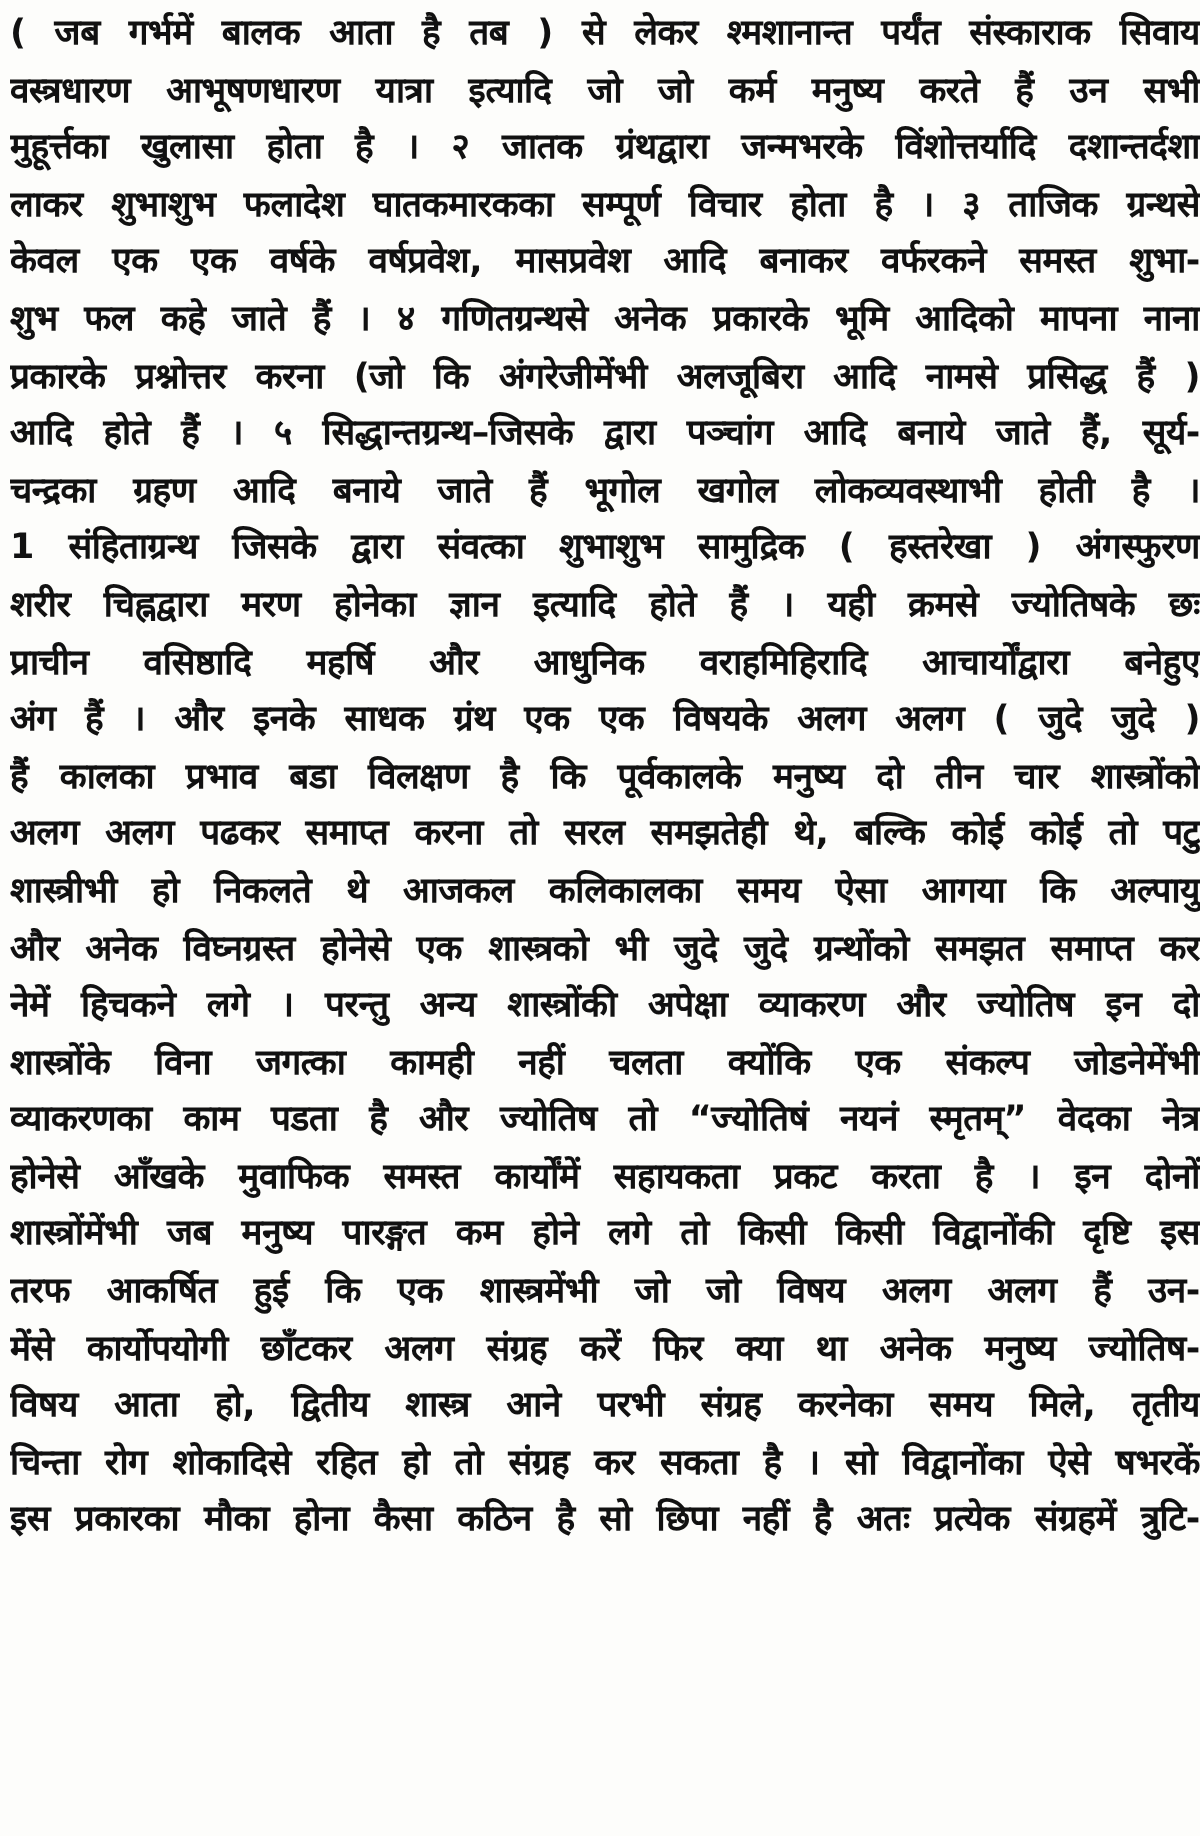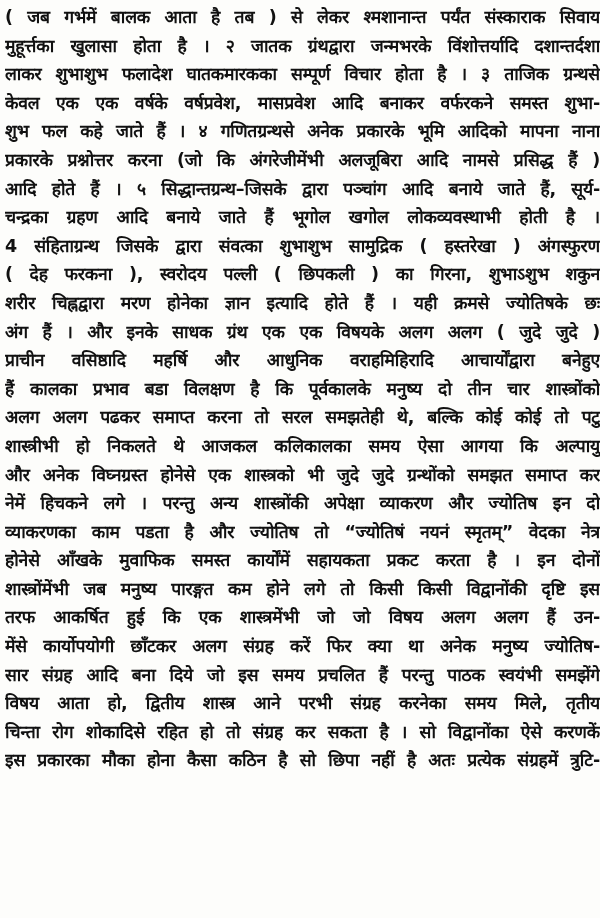--- a/index.html
+++ b/index.html
@@ -25,40 +25,40 @@
     overflow: hidden;
     letter-spacing: -0.2px;
   }
 </style>
 </head>
 <body>
 
 <div class="page">
   <div class="body-text">
     <span class="line">( जब गर्भमें बालक आता है तब ) से लेकर श्मशानान्त पर्यंत संस्काराक सिवाय</span>
+    <span class="line">वस्त्रधारण आभूषणधारण यात्रा इत्यादि जो जो कर्म मनुष्य करते हैं उन सभी</span>
     <span class="line">मुहूर्त्तका खुलासा होता है । २ जातक ग्रंथद्वारा जन्मभरके विंशोत्तर्यादि दशान्तर्दशा</span>
     <span class="line">लाकर शुभाशुभ फलादेश घातकमारकका सम्पूर्ण विचार होता है । ३ ताजिक ग्रन्थसे</span>
     <span class="line">केवल एक एक वर्षके वर्षप्रवेश, मासप्रवेश आदि बनाकर वर्फरकने समस्त शुभा-</span>
     <span class="line">शुभ फल कहे जाते हैं । ४ गणितग्रन्थसे अनेक प्रकारके भूमि आदिको मापना नाना</span>
     <span class="line">प्रकारके प्रश्नोत्तर करना (जो कि अंगरेजीमेंभी अलजूबिरा आदि नामसे प्रसिद्ध हैं )</span>
     <span class="line">आदि होते हैं । ५ सिद्धान्तग्रन्थ–जिसके द्वारा पञ्चांग आदि बनाये जाते हैं, सूर्य-</span>
     <span class="line">चन्द्रका ग्रहण आदि बनाये जाते हैं भूगोल खगोल लोकव्यवस्थाभी होती है ।</span>
-    <span class="line">4 संहिताग्रन्थ जिसके द्वारा संवत्का शुभाशुभ सामुद्रिक ( हस्तरेखा ) अंगस्फुरण</span>
-    <span class="line">( देह फरकना ), स्वरोदय पल्ली ( छिपकली ) का गिरना, शुभाऽशुभ शकुन</span>
+    <span class="line">1 संहिताग्रन्थ जिसके द्वारा संवत्का शुभाशुभ सामुद्रिक ( हस्तरेखा ) अंगस्फुरण</span>
     <span class="line">शरीर चिह्नद्वारा मरण होनेका ज्ञान इत्यादि होते हैं । यही क्रमसे ज्योतिषके छः</span>
+    <span class="line">प्राचीन वसिष्ठादि महर्षि और आधुनिक वराहमिहिरादि आचार्योंद्वारा बनेहुए</span>
     <span class="line">अंग हैं । और इनके साधक ग्रंथ एक एक विषयके अलग अलग ( जुदे जुदे )</span>
-    <span class="line">प्राचीन वसिष्ठादि महर्षि और आधुनिक वराहमिहिरादि आचार्योंद्वारा बनेहुए</span>
     <span class="line">हैं कालका प्रभाव बडा विलक्षण है कि पूर्वकालके मनुष्य दो तीन चार शास्त्रोंको</span>
     <span class="line">अलग अलग पढकर समाप्त करना तो सरल समझतेही थे, बल्कि कोई कोई तो पटु</span>
     <span class="line">शास्त्रीभी हो निकलते थे आजकल कलिकालका समय ऐसा आगया कि अल्पायु</span>
     <span class="line">और अनेक विघ्नग्रस्त होनेसे एक शास्त्रको भी जुदे जुदे ग्रन्थोंको समझत समाप्त कर</span>
     <span class="line">नेमें हिचकने लगे । परन्तु अन्य शास्त्रोंकी अपेक्षा व्याकरण और ज्योतिष इन दो</span>
+    <span class="line">शास्त्रोंके विना जगत्का कामही नहीं चलता क्योंकि एक संकल्प जोडनेमेंभी</span>
     <span class="line">व्याकरणका काम पडता है और ज्योतिष तो “ज्योतिषं नयनं स्मृतम्” वेदका नेत्र</span>
     <span class="line">होनेसे आँखके मुवाफिक समस्त कार्योंमें सहायकता प्रकट करता है । इन दोनों</span>
     <span class="line">शास्त्रोंमेंभी जब मनुष्य पारङ्गत कम होने लगे तो किसी किसी विद्वानोंकी दृष्टि इस</span>
     <span class="line">तरफ आकर्षित हुई कि एक शास्त्रमेंभी जो जो विषय अलग अलग हैं उन-</span>
     <span class="line">मेंसे कार्योपयोगी छाँटकर अलग संग्रह करें फिर क्या था अनेक मनुष्य ज्योतिष-</span>
-    <span class="line">सार संग्रह आदि बना दिये जो इस समय प्रचलित हैं परन्तु पाठक स्वयंभी समझेंगे</span>
     <span class="line">विषय आता हो, द्वितीय शास्त्र आने परभी संग्रह करनेका समय मिले, तृतीय</span>
-    <span class="line">चिन्ता रोग शोकादिसे रहित हो तो संग्रह कर सकता है । सो विद्वानोंका ऐसे करणकें</span>
+    <span class="line">चिन्ता रोग शोकादिसे रहित हो तो संग्रह कर सकता है । सो विद्वानोंका ऐसे षभरकें</span>
     <span class="line">इस प्रकारका मौका होना कैसा कठिन है सो छिपा नहीं है अतः प्रत्येक संग्रहमें त्रुटि-</span>
   </div>
 </div>
 
 </body></html>

